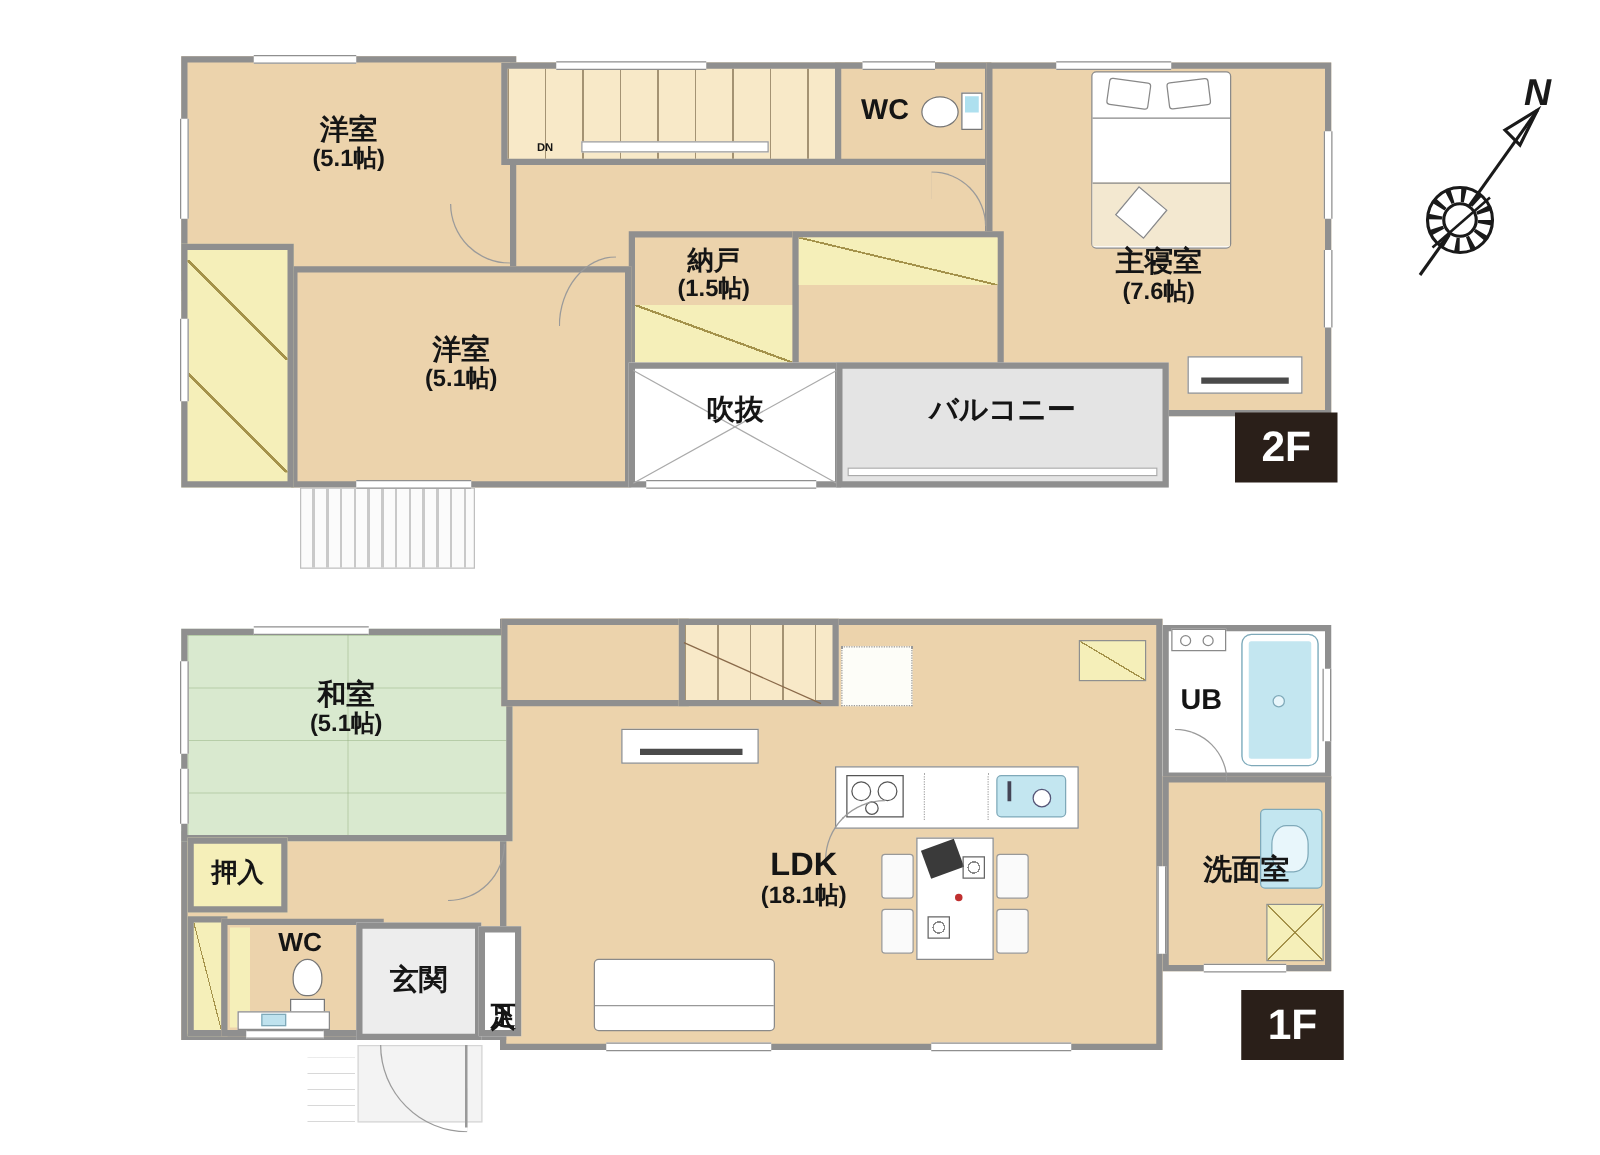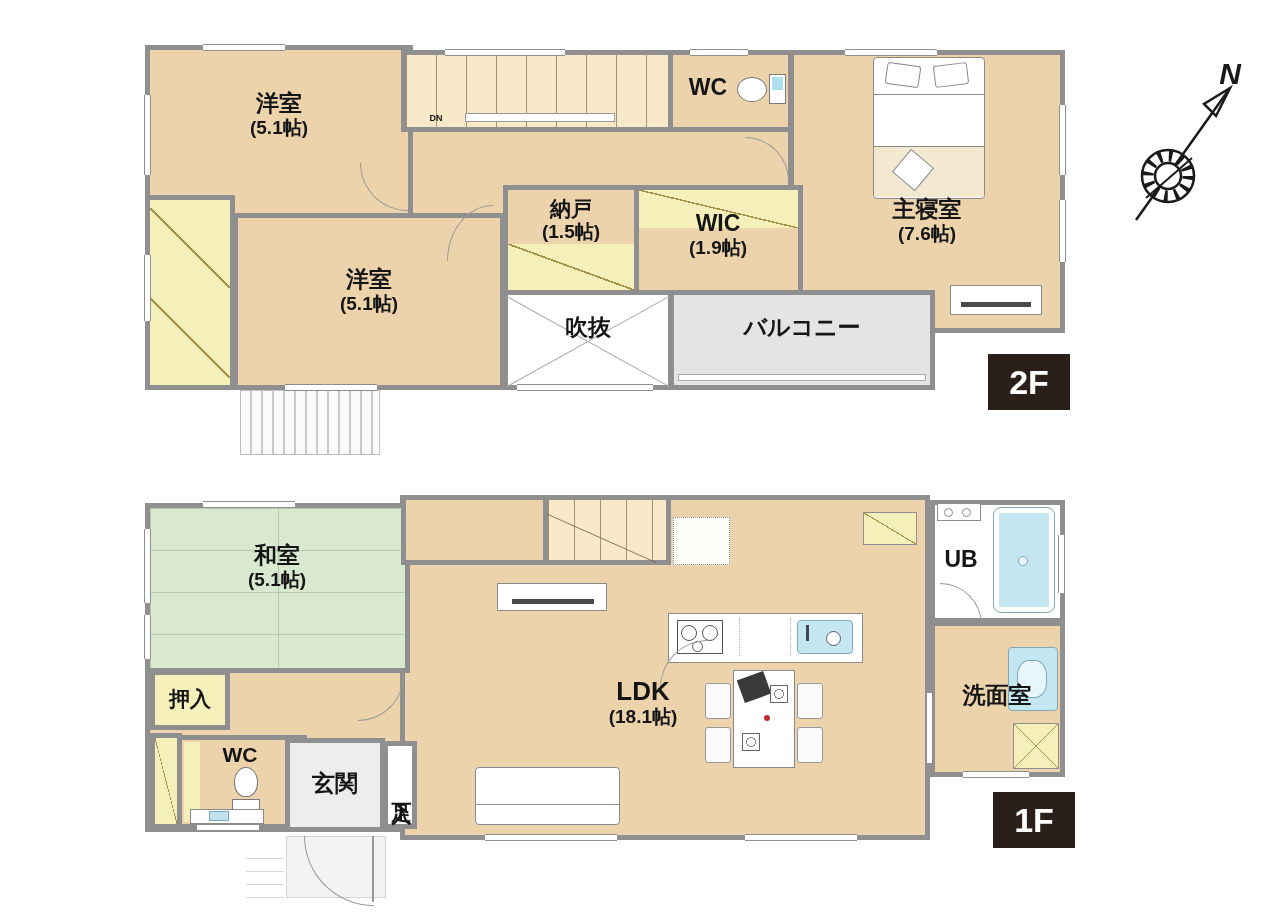--- a/index.html
+++ b/index.html
@@ -117,45 +117,41 @@
     <span class="l2">(5.1帖)</span>
   </div>
   <div class="label" style="left:134px; top:222px; width:180px;">
     <span class="l1">洋室</span>
     <span class="l2">(5.1帖)</span>
   </div>
   <div class="label" style="left:366px; top:152px; width:120px;">
     <span class="l1 sm">納戸</span>
     <span class="l2">(1.5帖)</span>
   </div>
-  <div class="label" style="left:498px; top:166px; width:150px;">
-    <span class="l1">WIC</span>
-    <span class="l2">(1.9帖)</span>
-  </div>
   <div class="label" style="left:528px; top:30px; width:70px;">
     <span class="l1">WC</span>
   </div>
   <div class="label" style="left:692px; top:152px; width:180px;">
     <span class="l1">主寝室</span>
     <span class="l2">(7.6帖)</span>
   </div>
   <div class="label" style="left:383px; top:270px; width:120px;">
     <span class="l1">吹抜</span>
   </div>
   <div class="label" style="left:577px; top:270px; width:160px;">
     <span class="l1">バルコニー</span>
   </div>
   <div class="label" style="left:276px; top:68px; width:30px; font-size:9px;">
     <span>DN</span>
   </div>
 </div>
 
 <div class="hatch" style="left:240px; top:390px; width:140px; height:65px;"></div>
 
-<div class="badge" style="left:988px; top:330px; width:82px; height:56px;margin-top:24px;">
+<div class="badge" style="left:988px; top:330px; width:82px; height:56px;">
   <span>2F</span>
 </div>
 
 <div style="position:absolute; left:1118px; top:58px; width:140px; height:180px;">
   <svg width="140" height="180" viewBox="0 0 140 180">
     <line x1="18" y1="162" x2="112" y2="30" stroke="#1a1a1a" stroke-width="2.5"></line>
     <polygon points="112,30 86,46 98,58" fill="none" stroke="#1a1a1a" stroke-width="2.5"></polygon>
     <circle cx="50" cy="118" r="26" fill="none" stroke="#1a1a1a" stroke-width="2.5"></circle>
     <circle cx="50" cy="118" r="20" fill="none" stroke="#1a1a1a" stroke-width="11" stroke-dasharray="3.5 7"></circle>
     <circle cx="50" cy="118" r="13" fill="#ffffff" stroke="#1a1a1a" stroke-width="2.5"></circle>

